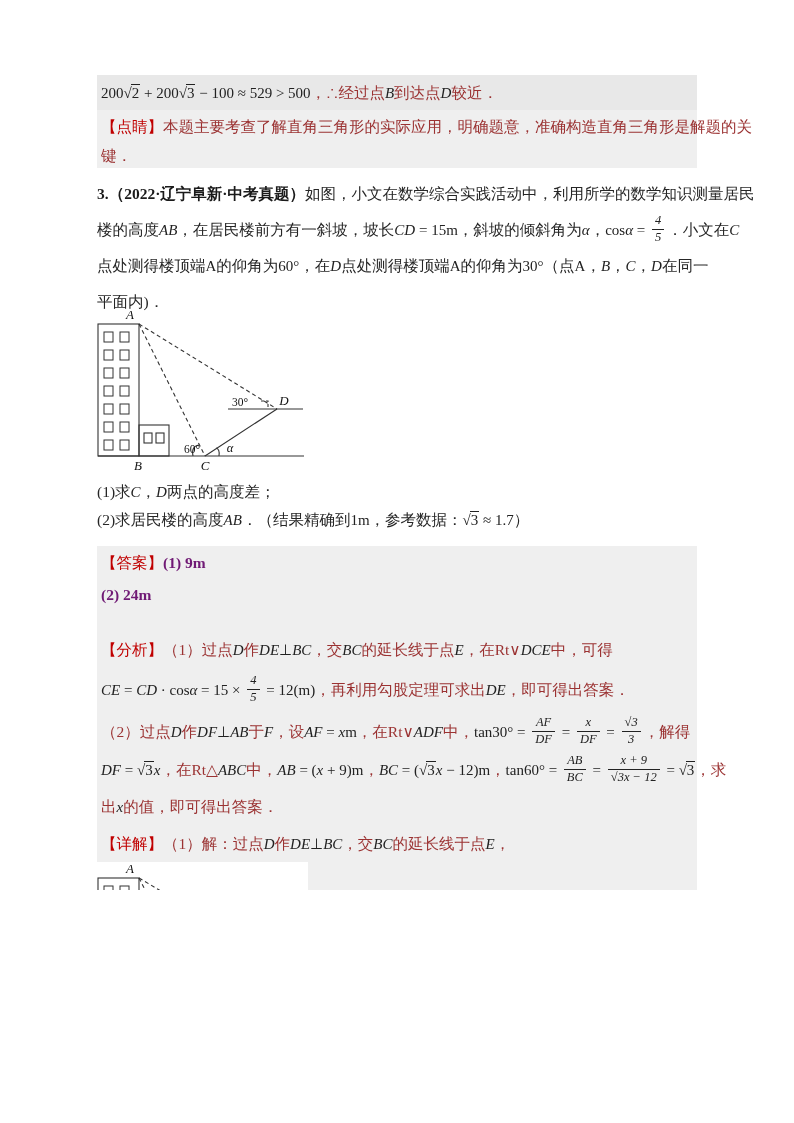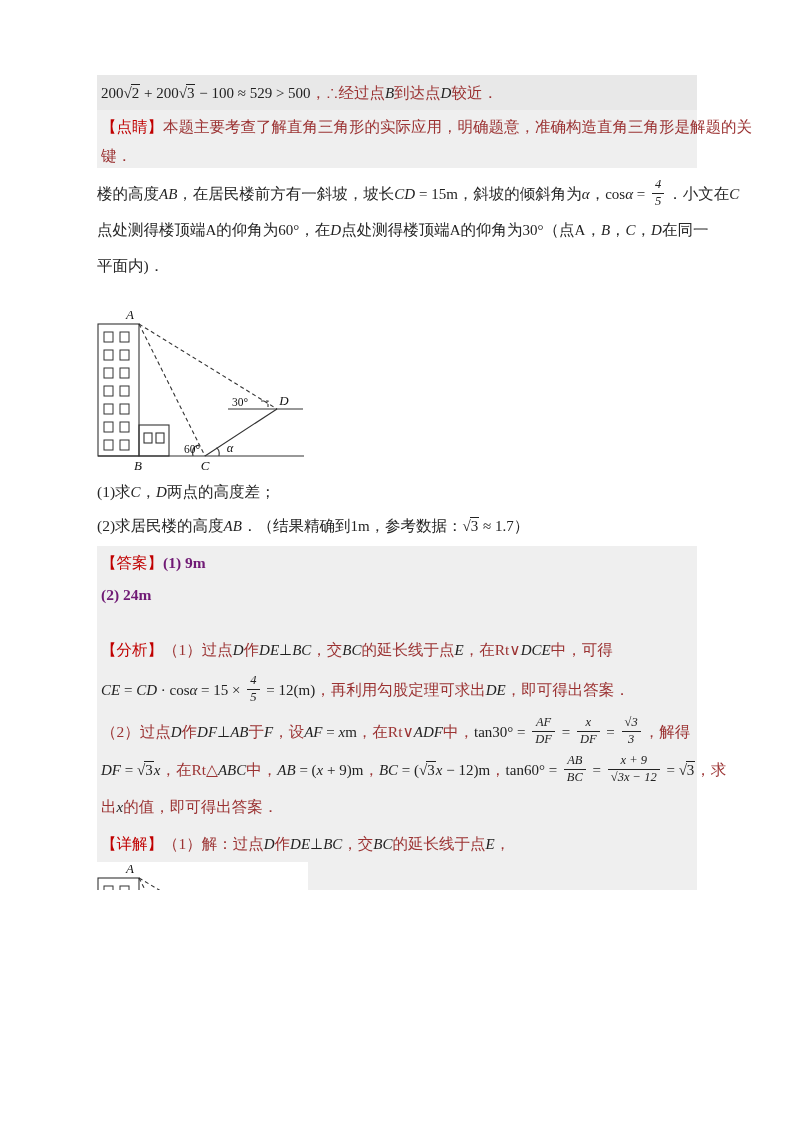--- a/index.html
+++ b/index.html
@@ -21,21 +21,21 @@
   .row{position:absolute;left:4px;white-space:nowrap;}
   .band1 .row{top:0;line-height:35px;}
   .band2 .row.l1{top:3px;line-height:28px;}
   .band2 .row.l2{top:32px;line-height:28px;}
 
   .problem{position:absolute;left:97px;top:176px;width:640px;}
   .pline{line-height:36px;white-space:nowrap;}
 
   .qline{position:absolute;left:97px;white-space:nowrap;}
   .q1{top:480px;line-height:24px;}
-  .q2{top:510px;line-height:32px;}
+  .q2{top:510px;line-height:20px;}
 
   .band3 .row.ans1{top:6px;line-height:22px;}
   .band3 .row.ans2{top:38px;line-height:22px;}
   .band3 .row.fx1{top:92px;line-height:24px;}
   .band3 .row.fx2{top:124px;line-height:40px;}
   .band3 .row.fx3{top:164px;line-height:44px;}
   .band3 .row.fx4{top:204px;line-height:40px;}
   .band3 .row.fx5{top:250px;line-height:22px;}
   .band3 .row.xj{top:286px;line-height:24px;}
 
@@ -75,20 +75,21 @@
   <section class="band band1">
     <div class="row"><span class="mn">200</span><span class="sqrt"><span class="rad">√</span><span class="radicand">2</span></span><span class="mn"> + 200</span><span class="sqrt"><span class="rad">√</span><span class="radicand">3</span></span><span class="mn"> − 100 ≈ 529 &gt; 500</span><span class="red">，∴经过点</span><span class="math">B</span><span class="red">到达点</span><span class="math">D</span><span class="red">较近．</span></div>
   </section>
 
   <section class="band band2">
     <div class="row l1"><span class="label">【点睛】</span><span class="red">本题主要考查了解直角三角形的实际应用，明确题意，准确构造直角三角形是解题的关</span></div>
     <div class="row l2"><span class="red">键．</span></div>
   </section>
 
   <section class="problem">
+    <div class="pline"><span class="cnb">3.（2022·辽宁阜新·中考真题）</span><span class="cn">如图，小文在数学综合实践活动中，利用所学的数学知识测量居民</span></div>
     <div class="pline"><span class="cn">楼的高度</span><span class="math">AB</span><span class="cn">，在居民楼前方有一斜坡，坡长</span><span class="math">CD</span><span class="mn"> = 15m</span><span class="cn">，斜坡的倾斜角为</span><span class="math">α</span><span class="cn">，</span><span class="mn">cos</span><span class="math">α</span><span class="mn"> = </span><span class="frac"><span class="num">4</span><span class="den">5</span></span><span class="cn">．小文在</span><span class="math">C</span></div>
     <div class="pline"><span class="cn">点处测得楼顶端</span><span class="mn">A</span><span class="cn">的仰角为</span><span class="mn">60°</span><span class="cn">，在</span><span class="math">D</span><span class="cn">点处测得楼顶端</span><span class="mn">A</span><span class="cn">的仰角为</span><span class="mn">30°</span><span class="cn">（点</span><span class="mn">A</span><span class="cn">，</span><span class="math">B</span><span class="cn">，</span><span class="math">C</span><span class="cn">，</span><span class="math">D</span><span class="cn">在同一</span></div>
     <div class="pline"><span class="cn">平面内)．</span></div>
   </section>
 
   <svg class="fig fig1" width="213" height="172" viewBox="0 0 213 172">
     <g stroke="#333" fill="none" stroke-width="1.1">
       <rect x="1" y="18" width="41" height="132"></rect>
       <g stroke-width="1">
         <rect x="7" y="26" width="9" height="10"></rect>

